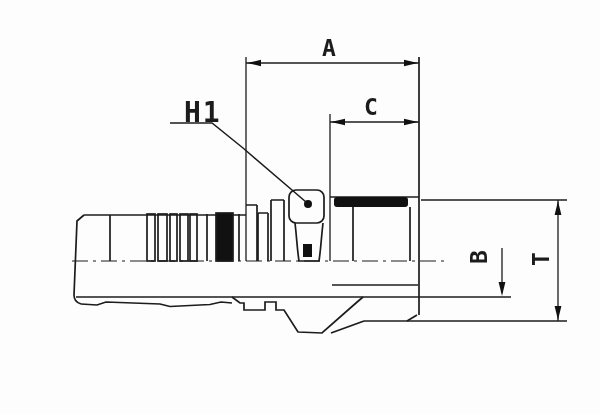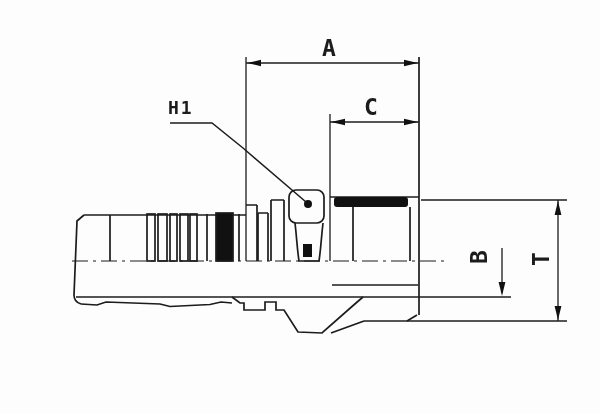--- a/index.html
+++ b/index.html
@@ -18,21 +18,21 @@
     font-weight:bold;
     line-height:1;
     white-space:nowrap;
     user-select:none;
   }
   .dim-label.rot{
     width:26px;height:24px;
     display:flex;align-items:center;justify-content:center;
     transform:rotate(-90deg);
   }
-  #label-h1{font-size:18px;letter-spacing:2px;}
+  #label-h1{font-size:28px;letter-spacing:2px;margin-left:16px;}
 </style>
 </head>
 <body>
 
 <div id="stage">
 
   <svg width="600" height="414" viewBox="0 0 600 414" fill="none" stroke="#1c1c1c" stroke-width="1.7" stroke-linecap="butt" stroke-linejoin="miter">
 
     <path d="M72,261 H448" stroke-width="1.2" stroke-dasharray="16 5 3 5"></path>
 

